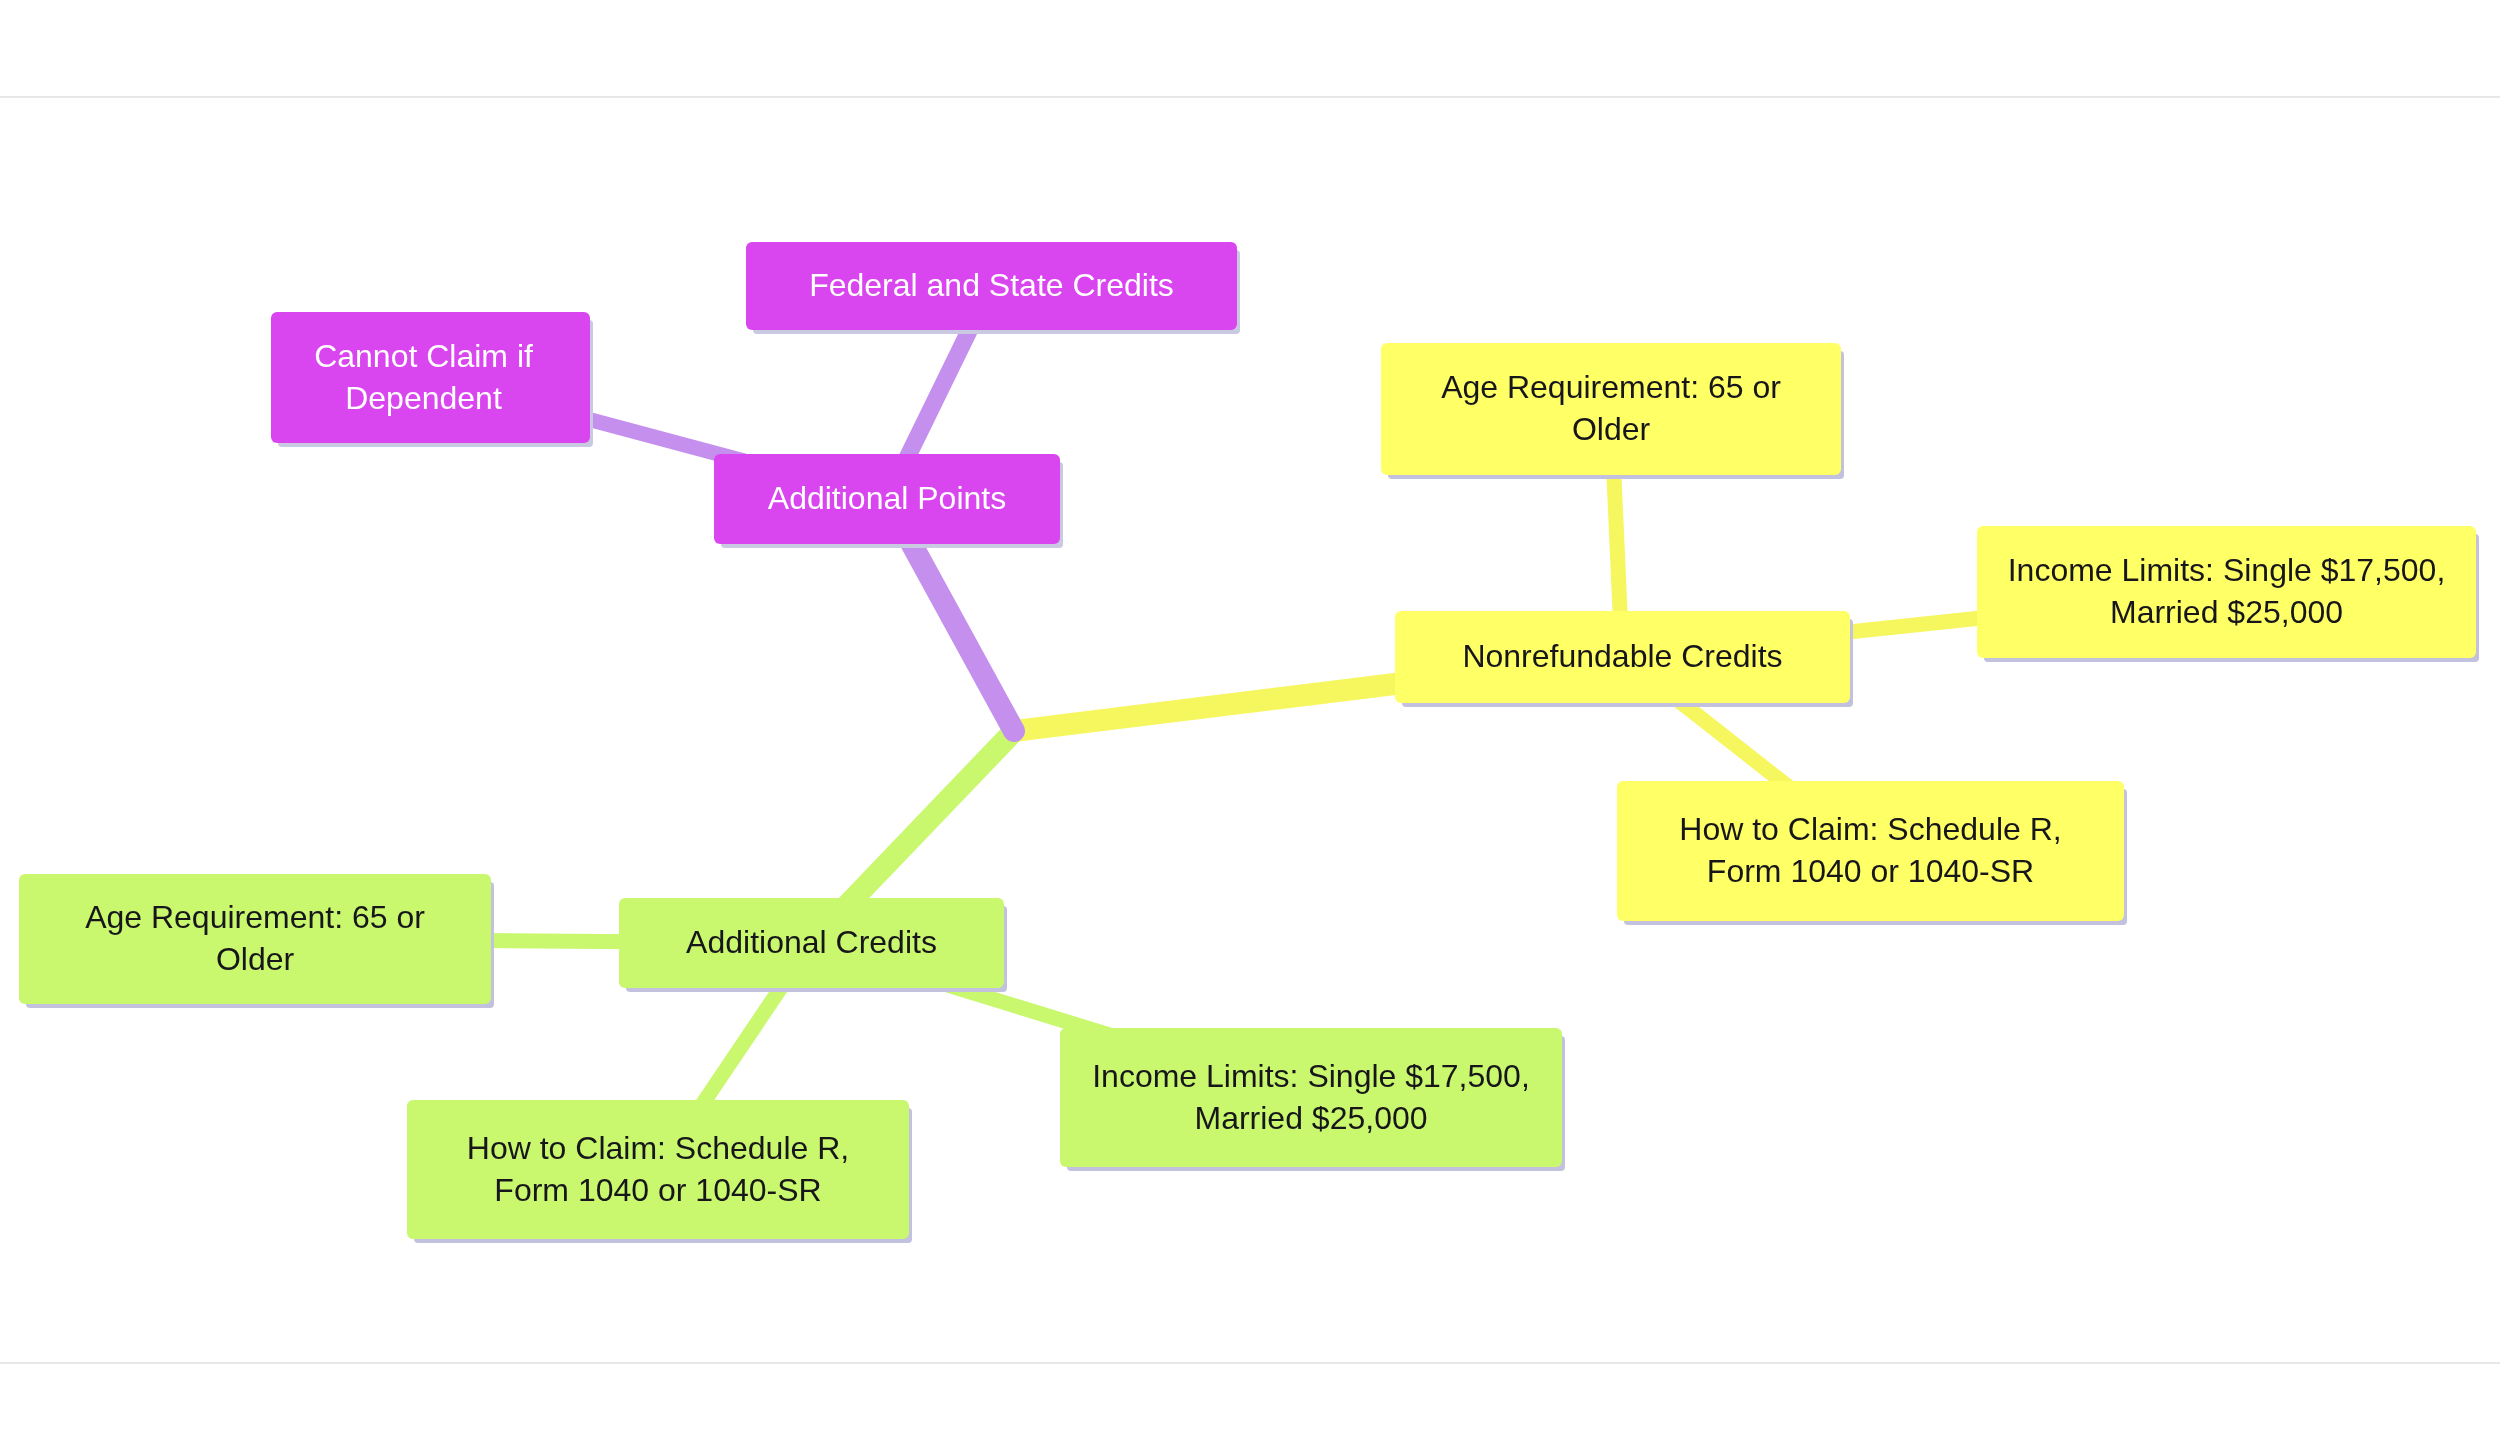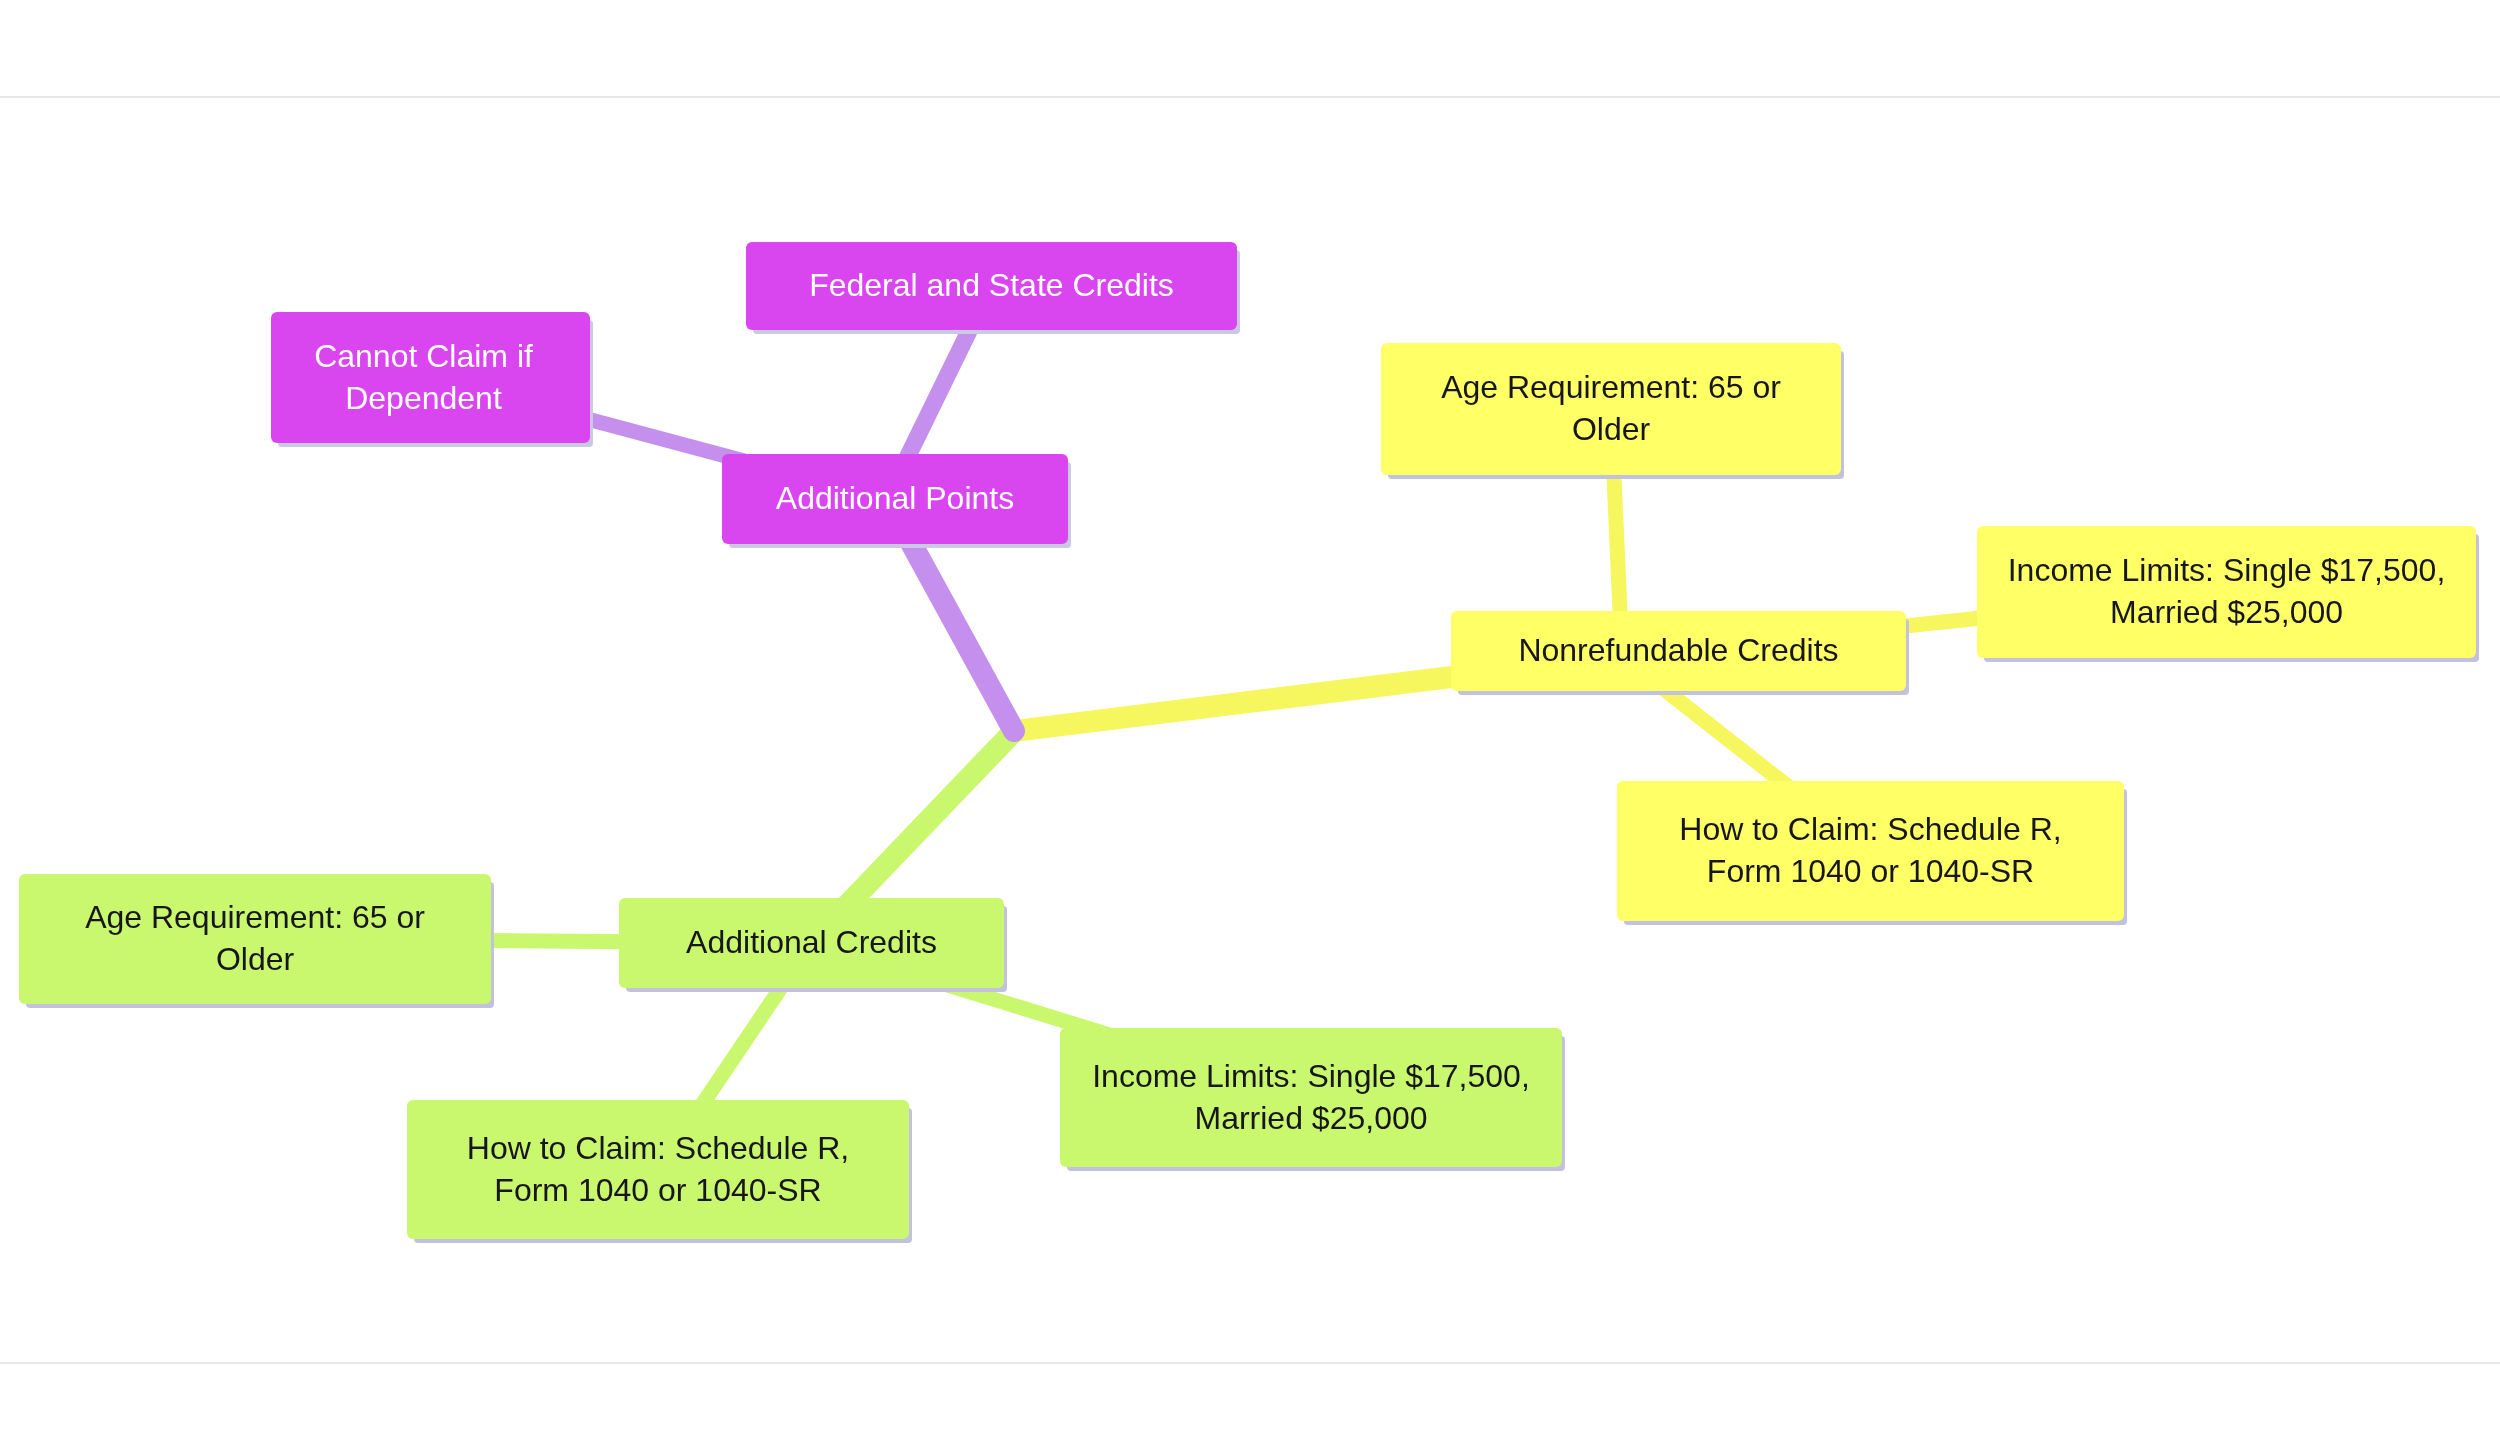--- a/index.html
+++ b/index.html
@@ -94,31 +94,31 @@
     <line class="edge edge-green" stroke-width="15" x1="811" y1="943" x2="255" y2="939"></line>
     <line class="edge edge-green" stroke-width="15" x1="811" y1="943" x2="658" y2="1170"></line>
     <line class="edge edge-green" stroke-width="15" x1="811" y1="943" x2="1311" y2="1097"></line>
 
     <line class="edge edge-purple" stroke-width="22" x1="1014" y1="731" x2="887" y2="499"></line>
     <line class="edge edge-purple" stroke-width="15" x1="887" y1="499" x2="430" y2="377"></line>
     <line class="edge edge-purple" stroke-width="17" x1="887" y1="499" x2="991" y2="286"></line>
   </svg>
 
 
-  <div class="node purple" style="left: 714px; top: 454px; width: 346px; height: 90px; margin-left: 8px;">
+  <div class="node purple" style="left: 714px; top: 454px; width: 346px; height: 90px;">
     <span>Additional Points</span>
   </div>
   <div class="node purple" style="left: 271px; top: 312px; width: 319px; height: 131px; padding-left: 12px;">
     <span>Cannot Claim if Dependent</span>
   </div>
   <div class="node purple" style="left: 746px; top: 242px; width: 491px; height: 88px;">
     <span>Federal and State Credits</span>
   </div>
 
-  <div class="node yellow" style="left: 1451px; top: 611px; width: 455px; height: 80px;">
+  <div class="node yellow" style="left: 1395px; top: 611px; width: 455px; height: 92px;">
     <span>Nonrefundable Credits</span>
   </div>
   <div class="node yellow" style="left: 1381px; top: 343px; width: 460px; height: 132px;">
     <span>Age Requirement: 65 or Older</span>
   </div>
   <div class="node yellow" style="left: 1977px; top: 526px; width: 499px; height: 132px;">
     <span>Income Limits: Single $17,500, Married $25,000</span>
   </div>
   <div class="node yellow" style="left: 1617px; top: 781px; width: 507px; height: 140px;">
     <span>How to Claim: Schedule R, Form 1040 or 1040-SR</span>

